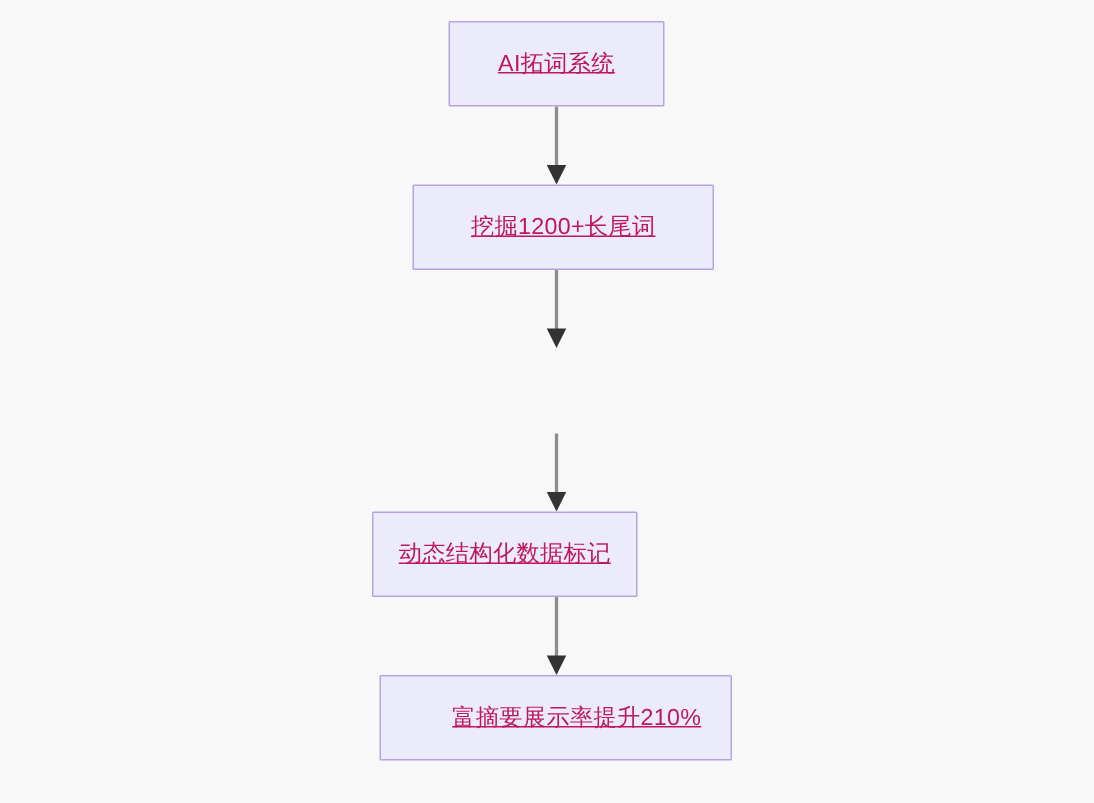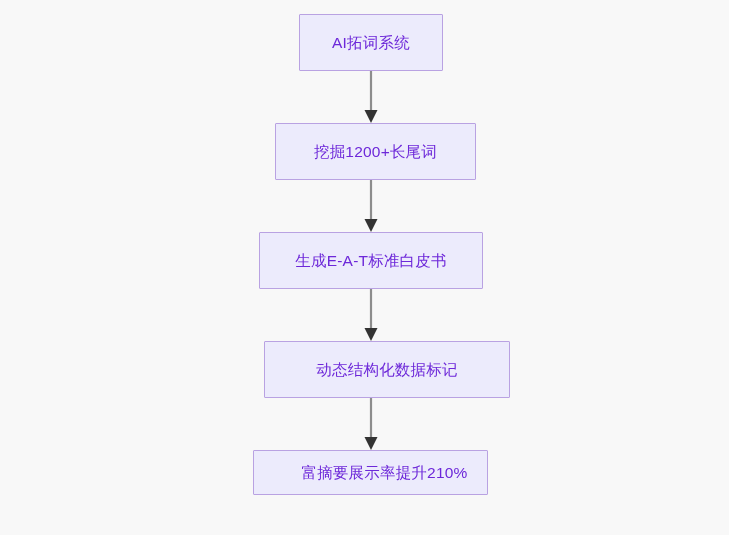--- a/index.html
+++ b/index.html
@@ -21,26 +21,27 @@
   }
   .node {
     position: absolute;
     box-sizing: border-box;
     background: #ecebfc;
     border: 1.6px solid #b9a2e2;
     border-radius: 1px;
     display: flex;
     align-items: center;
     justify-content: center;
-    color: #6d28d9;
+    color: #be185d;
     font-size: 15.5px;
     letter-spacing: 0.2px;
     line-height: 1;
     white-space: nowrap;
     user-select: none;
+    text-decoration: underline;
   }
   .node-label {
     display: block;
     padding: 0 6px;
   }
   .edge-svg {
     position: absolute;
     left: 0;
     top: 0;
     width: 729px;
@@ -83,25 +84,22 @@
   </svg>
 
   <div class="node" style="left:299px; top:14px; width:144px; height:57px;">
     <span class="node-label">AI拓词系统</span>
   </div>
 
   <div class="node" style="left:275px; top:123px; width:201px; height:57px;">
     <span class="node-label">挖掘1200+长尾词</span>
   </div>
 
-  <div class="node" style="left:259px; top:232px; width:224px; height:57px;">
-    <span class="node-label">生成E-A-T标准白皮书</span>
-  </div>
 
-  <div class="node" style="left:264px; top:341px; width:246px; height:57px;">
+  <div class="node" style="left:248px; top:341px; width:177px; height:57px;">
     <span class="node-label">动态结构化数据标记</span>
   </div>
 
-  <div class="node" style="left:253px; top:450px; width:235px; height:45px;padding-left:28px;">
+  <div class="node" style="left:253px; top:450px; width:235px; height:57px;padding-left:28px;">
     <span class="node-label">富摘要展示率提升210%</span>
   </div>
 
 </div>
 
 </body></html>

